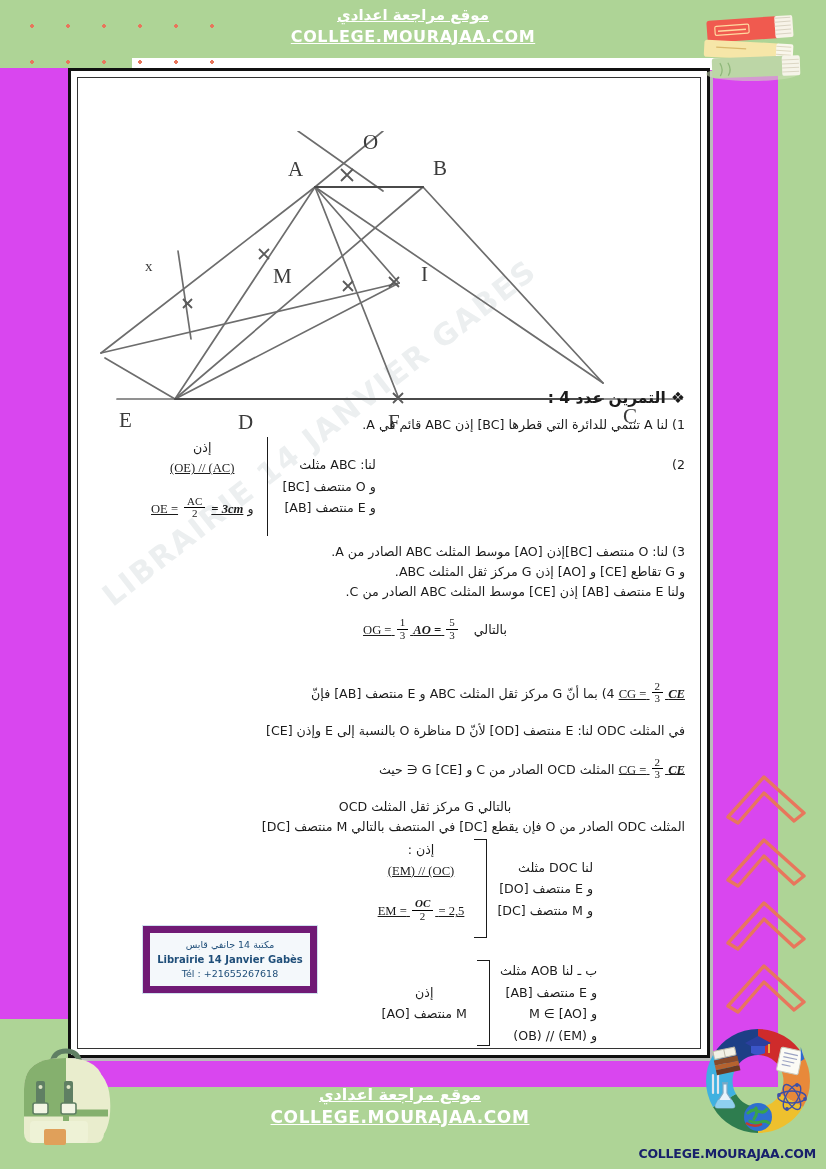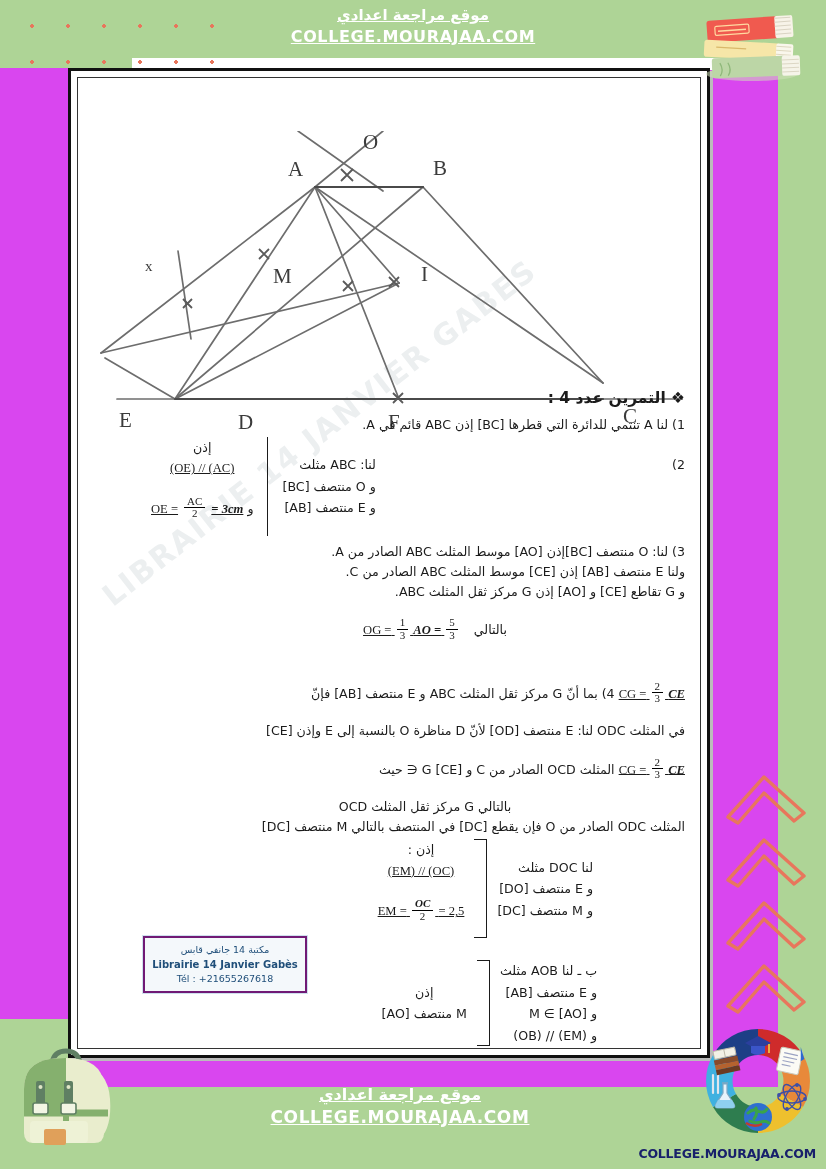--- a/index.html
+++ b/index.html
@@ -79,21 +79,21 @@
                  text-align:center;font-size:12.6px;line-height:1.7;}
   .grp .right-col{display:flex;flex-direction:column;text-align:right;
                   font-size:12.6px;line-height:1.7;}
   .brace{width:12px;align-self:stretch;border-right:1.6px solid #1b1b1b;
          border-top:1.6px solid #1b1b1b;border-bottom:1.6px solid #1b1b1b;
          margin:0 10px;border-radius:0;}
   .vbar{width:0;align-self:stretch;border-right:1.6px solid #1b1b1b;margin:0 14px;}
 
   
   .stamp{position:absolute;left:72px;bottom:62px;width:152px;padding:5px 4px;
-    border:2px solid #701a75;background:#f4f8fb;text-align:center;color:#1f4e79;
+    border:7px solid #701a75;background:#f4f8fb;text-align:center;color:#1f4e79;
     font-size:9.5px;line-height:1.5;box-shadow:0 0 0 1px #cfe0ee;}
   .stamp .l1{direction:rtl;font-size:9.5px;}
   .stamp .l2{font-weight:bold;font-size:10px;}
   .stamp .l3{font-size:9.5px;}
 
   
   .books{position:absolute;right:18px;top:4px;width:118px;height:78px;z-index:10;}
 
   
   .chev{position:absolute;right:18px;width:84px;height:62px;}
@@ -234,22 +234,22 @@
             <span class="frac">
               <span class="num">AC</span>
               <span class="den">2</span>
             </span>
             <span class="ltr">OE =</span>
           </span>
         </div>
       </div>
 
       <p class="ln rt" style="margin-top:6px">3) لنا: O منتصف [BC]إذن [AO] موسط المثلث ABC الصادر من A.</p>
+      <p class="ln rt">و G تقاطع [CE] و [AO] إذن G مركز ثقل المثلث ABC.</p>
       <p class="ln rt">ولنا E منتصف [AB] إذن [CE] موسط المثلث ABC الصادر من C.</p>
-      <p class="ln rt">و G تقاطع [CE] و [AO] إذن G مركز ثقل المثلث ABC.</p>
       <p class="ln" style="text-align:center;padding-left:90px">
         <span>بالتالي</span>
         <span class="ltr" style="margin-right:10px">
           <span>OG =</span>
           <span class="frac">
             <span class="num">1</span>
             <span class="den">3</span>
           </span>
           <span class="ital">AO =</span>
           <span class="frac">

